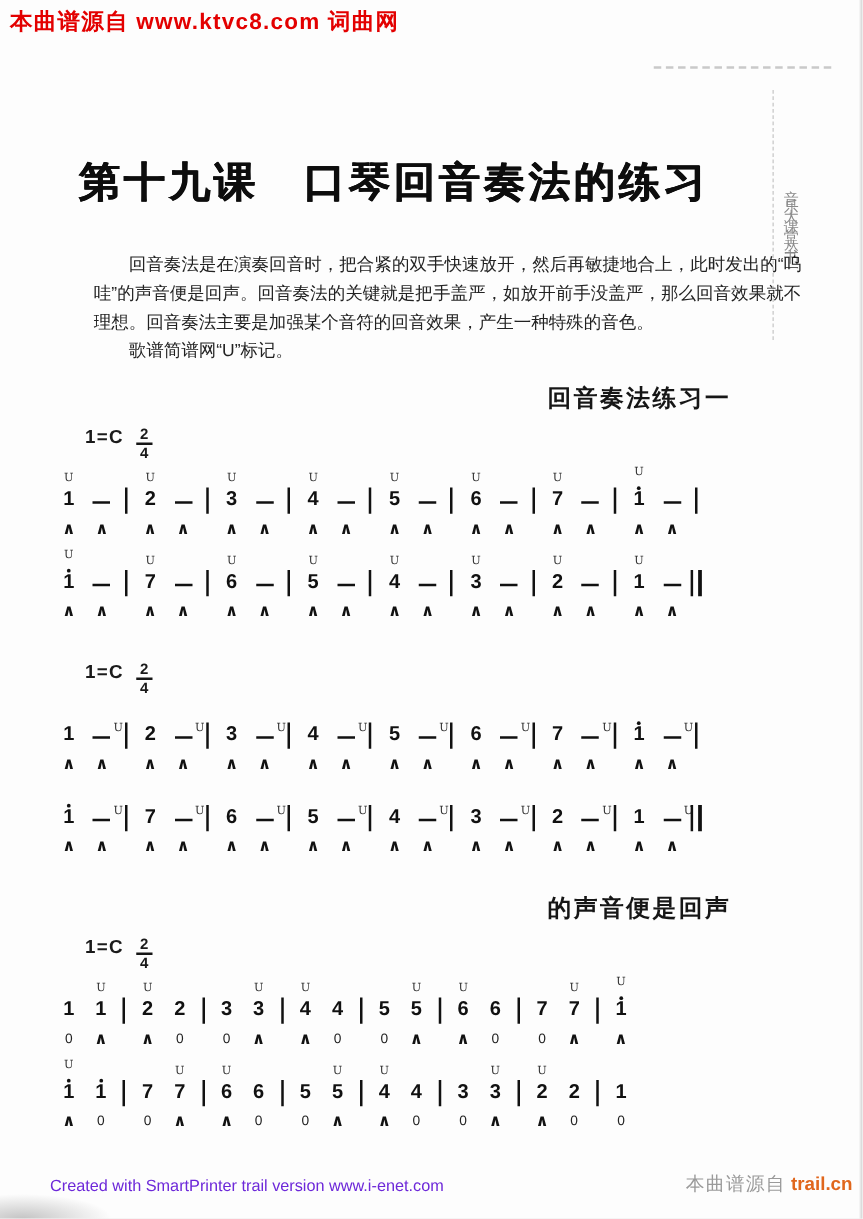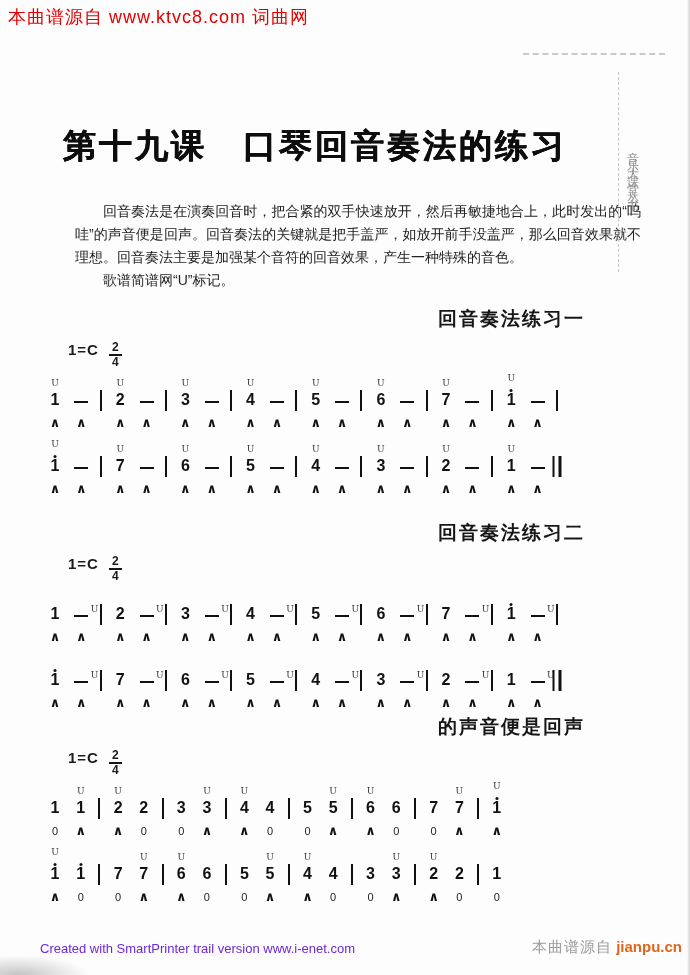--- a/index.html
+++ b/index.html
@@ -2,21 +2,21 @@
 <html><head>
 <meta charset="utf-8">
 <style>
   html,body{margin:0;padding:0;background:#e9e9e9;}
   .page{position:relative;width:690px;height:975px;background:#fdfdfd;overflow:hidden;
         font-family:"Liberation Sans","DejaVu Sans",sans-serif;color:#1a1a1a;}
   .edge-right{position:absolute;right:0;top:0;width:3px;height:100%;
         background:linear-gradient(to right,rgba(0,0,0,0),rgba(0,0,0,0.18));}
   .smudge-bl{position:absolute;left:0;bottom:0;width:90px;height:20px;
         background:radial-gradient(ellipse at 20% 100%,rgba(90,90,90,0.35),rgba(0,0,0,0) 70%);}
-  .watermark{position:absolute;left:8px;top:5px;font-size:18px;font-weight:normal;
+  .watermark{position:absolute;left:8px;top:5px;font-size:18px;font-weight:bold;
         color:#e30000;letter-spacing:1px;white-space:nowrap;}
   .top-dashes{position:absolute;left:523px;top:53px;width:142px;height:0;
         border-top:2px dashed #c9c9c9;}
   .side-dashline{position:absolute;left:618px;top:72px;height:200px;width:0;
         border-left:1px dashed #c6c6c6;}
   .side-text{position:absolute;left:624px;top:142px;writing-mode:vertical-rl;
         font-size:12px;color:#8a8a8a;letter-spacing:8px;}
   .lesson-title{position:absolute;left:63px;top:124px;font-size:33px;font-weight:900;
         letter-spacing:3px;white-space:nowrap;color:#0d0d0d;
         text-shadow:0.6px 0 #0d0d0d, -0.3px 0 #0d0d0d;}
@@ -282,21 +282,20 @@
             <span class="below">∧</span>
           </div>
           <div class="tok bartok">
             <span class="dbar"></span>
           </div>
         </div>
       </div>
   </div>
 
   <div class="ex ex2">
-    <div class="ex-title">回音奏法练习二</div>
     <div class="keysig">
       <span class="keylabel">1=C</span>
       <span class="frac">
         <span class="fnum">2</span>
         <span class="fden">4</span>
       </span>
     </div>
     <div class="lines">
         <div class="mline" style="width: 515px;">
           <div class="tok">
@@ -692,18 +691,18 @@
             <span class="mainnum">1</span>
             <span class="below zero">0</span>
           </div>
         </div>
       </div>
   </div>
 
   <div class="footer-left">Created with SmartPrinter trail version www.i-enet.com</div>
   <div class="footer-right">
     <span class="site">本曲谱源自</span>
-    <span class="link">jianpu.cn</span>
+    <span class="link">trail.cn</span>
   </div>
 
   <div class="smudge-bl"></div>
   <div class="edge-right"></div>
 </div>
 
 </body></html>

